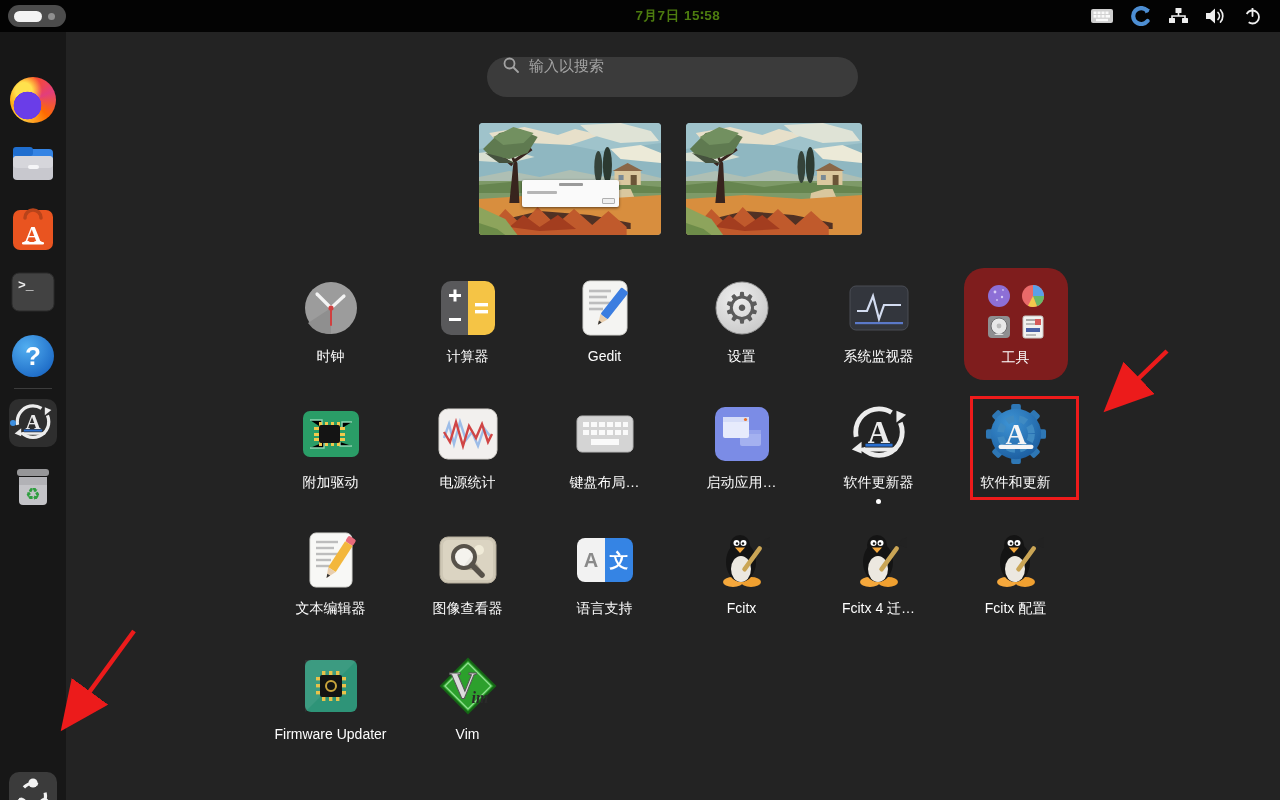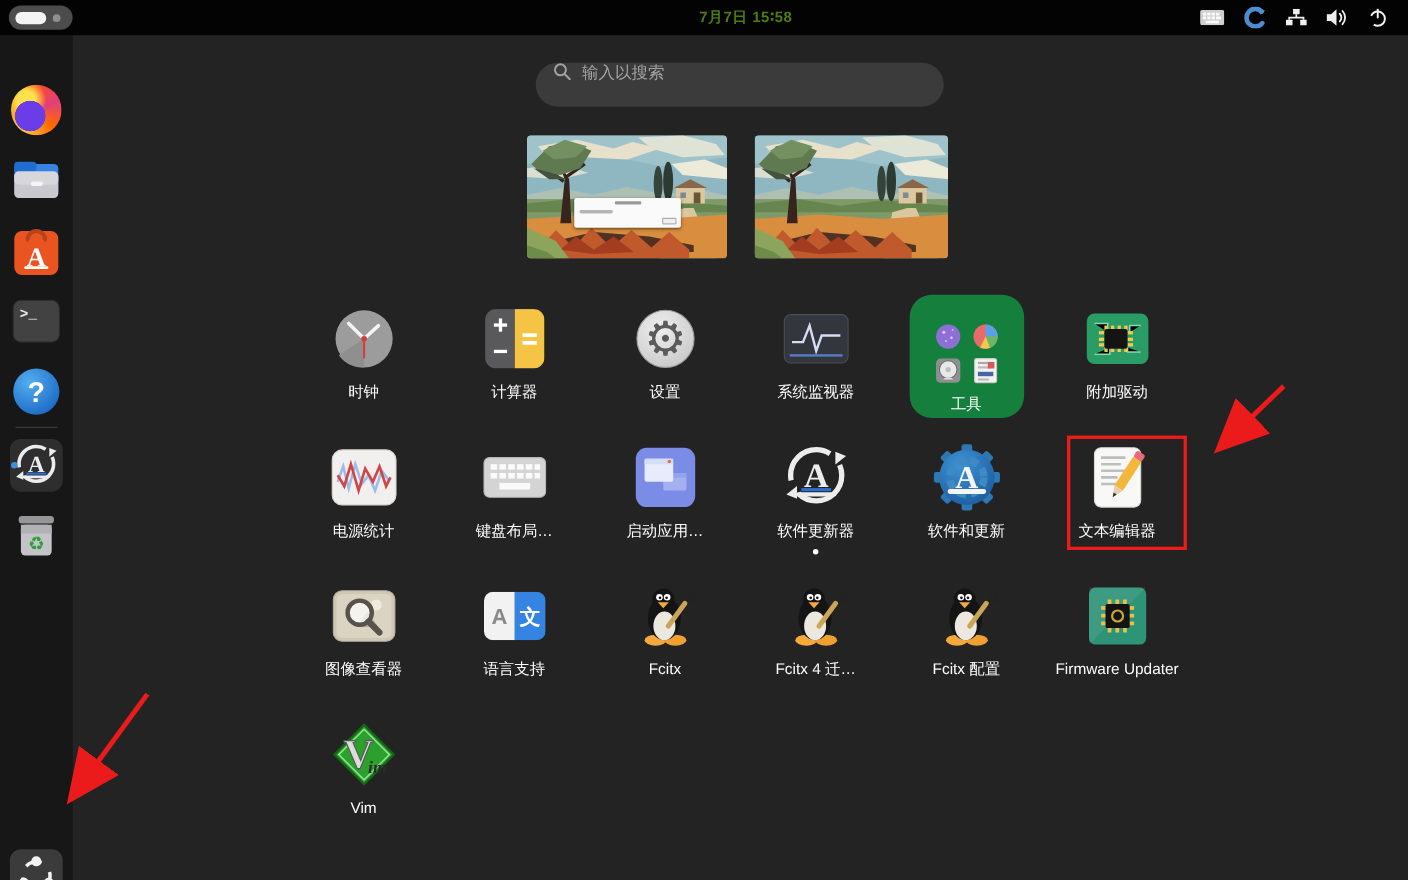--- a/index.html
+++ b/index.html
@@ -35,21 +35,21 @@
   .thumb-dialog .bar-title { position:absolute; left:50%; top:3px; transform:translateX(-50%); width:24px; height:3px; background:#9a9a9a; border-radius:1px; }
   .thumb-dialog .bar-body { position:absolute; left:5px; top:11px; width:30px; height:2.5px; background:#b5b5b5; border-radius:1px; }
   .thumb-dialog .btn { position:absolute; right:4px; bottom:3px; width:13px; height:6px; border:1px solid #b0b0b0; border-radius:1px; background:#efefef; }
 
   
   .appgrid { position:absolute; left:262px; top:266px; width:822px; display:grid; grid-template-columns:repeat(6,137px); grid-auto-rows:126px; z-index:5; }
   .tile { display:flex; flex-direction:column; align-items:center; padding-top:10px; }
   .tile .ic { width:64px; height:64px; display:flex; align-items:center; justify-content:center; }
   .tile .lbl { margin-top:8px; color:#fdfdfd; font-size:14px; text-align:center; line-height:1.25; max-width:118px; }
   .run-dot-grid { width:5px; height:5px; background:#fff; border-radius:50%; margin-top:7px; }
-  .folder-bg { width:104px; height:112px; margin-top:-7px; background:#15803d; border-radius:20px; display:flex; flex-direction:column; align-items:center; padding-top:26px; }
+  .folder-bg { width:104px; height:112px; margin-top:-7px; background:#7f1d1d; border-radius:20px; display:flex; flex-direction:column; align-items:center; padding-top:16px; }
   .folder-mini { display:grid; grid-template-columns:24px 24px; grid-auto-rows:24px; gap:7px 10px; }
   .folder-bg .lbl { margin-top:10px; }
 
   
   .red-box { position:absolute; left:970px; top:396px; width:109px; height:104px; border:3px solid #ee1b1b; z-index:25; pointer-events:none; }
   .annot-svg { position:absolute; left:0; top:0; width:1280px; height:800px; z-index:26; pointer-events:none; }
 </style>
 </head>
 <body>
 
@@ -271,20 +271,39 @@
             <rect x="13.5" y="9.5" width="3" height="12"></rect>
             <rect x="9" y="38" width="12" height="3"></rect>
             <rect x="35" y="23" width="13" height="3.4"></rect>
             <rect x="35" y="30" width="13" height="3.4"></rect>
           </g>
         </svg>
       </div>
     <div class="lbl">计算器</div>
   </div>
 
+  <div class="tile">
+    <div class="ic">
+        <svg width="56" height="58" viewBox="0 0 56 58">
+          <rect x="6" y="2" width="44" height="54" rx="7" fill="#f4f4f2" stroke="#d8d8d4"></rect>
+          <g stroke="#bdbdbd" stroke-width="2.6">
+            <line x1="12" y1="12" x2="34" y2="12"></line>
+            <line x1="12" y1="18" x2="30" y2="18"></line>
+            <line x1="12" y1="24" x2="34" y2="24"></line>
+            <line x1="12" y1="30" x2="26" y2="30"></line>
+          </g>
+          <g transform="rotate(38 34 28)">
+            <rect x="30" y="6" width="9" height="34" rx="1.5" fill="#3b7de0"></rect>
+            <polygon points="30,40 39,40 34.5,50" fill="#e8ceae"></polygon>
+            <polygon points="32.8,46 36.2,46 34.5,50" fill="#333333"></polygon>
+          </g>
+        </svg>
+      </div>
+    <div class="lbl">Gedit</div>
+  </div>
 
   <div class="tile">
     <div class="ic">
         <svg width="58" height="58" viewBox="0 0 58 58">
           <defs>
             <radialGradient id="setg" cx="40%" cy="32%" r="75%">
               <stop offset="0" stop-color="#efefef"></stop>
               <stop offset="1" stop-color="#c8c8c8"></stop>
             </radialGradient>
           </defs>

